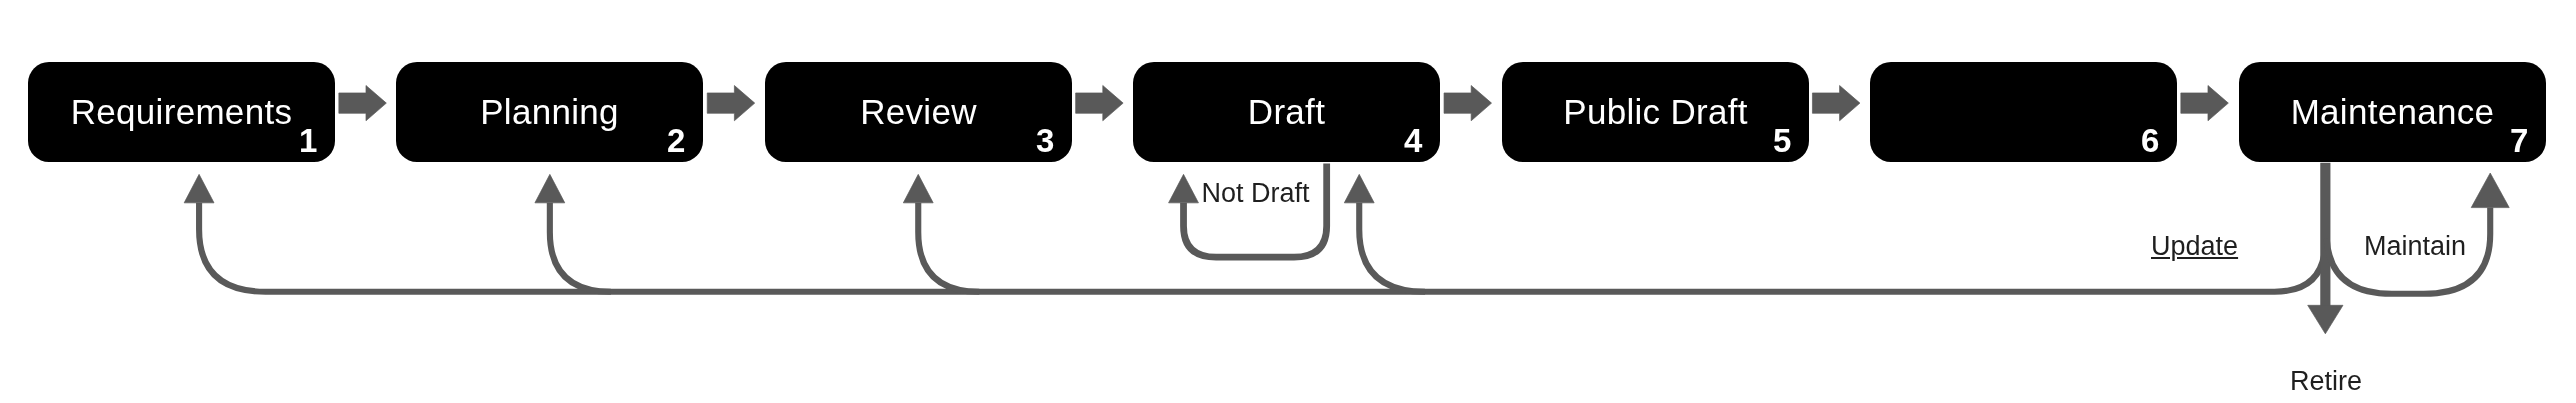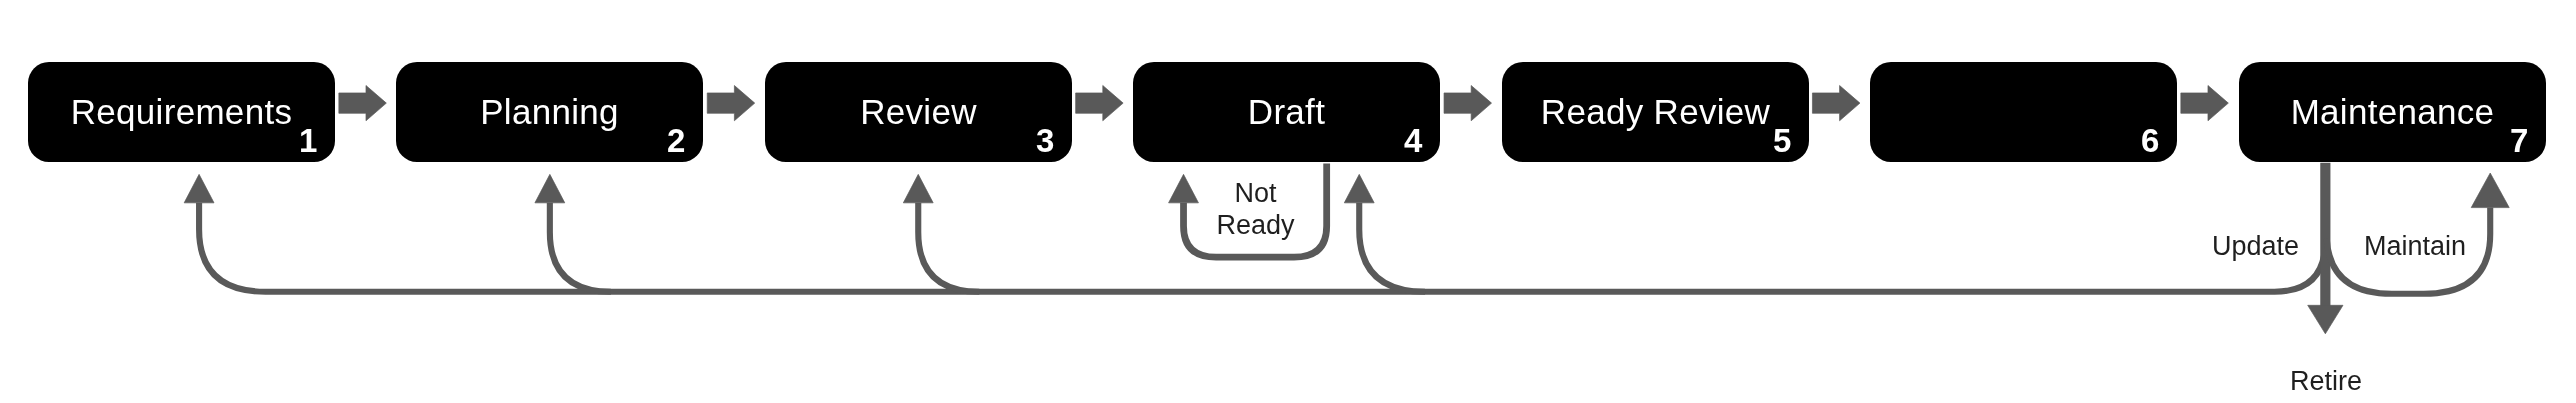--- a/index.html
+++ b/index.html
@@ -49,21 +49,21 @@
     font-weight: 700;
     line-height: 1;
   }
   .edge-label {
     position: absolute;
     color: var(--label-text, #1f1f1f);
     font-size: 27px;
     line-height: 1.18;
   }
   .edge-label.center { text-align: center; }
-  .edge-label.right  { text-align: right; }
+  .edge-label.right  { text-align: left; text-decoration: underline; }
   #lbl-not-ready { left: 1196px; top: 178px; width: 119px; }
   #lbl-update    { left: 2151px; top: 231px; width: 148px; }
   #lbl-maintain  { left: 2347px; top: 231px; width: 136px; text-align: center; }
   #lbl-retire    { left: 2265px; top: 343px; width: 122px; margin-top: 23px; }
 </style>
 </head>
 <body>
 
 <div class="canvas" style="--bg: #ffffff; --box-fill: #000000; --box-text: #ffffff; --label-text: #1f1f1f;">
 
@@ -108,30 +108,30 @@
   </div>
   <div class="stage" style="left:765px">
     <span class="stage-label">Review</span>
     <span class="stage-number">3</span>
   </div>
   <div class="stage" style="left:1133px">
     <span class="stage-label">Draft</span>
     <span class="stage-number">4</span>
   </div>
   <div class="stage" style="left:1502px">
-    <span class="stage-label">Ready Review</span>
+    <span class="stage-label">Public Draft</span>
     <span class="stage-number">5</span>
   </div>
   <div class="stage" style="left:1870px">
     <span class="stage-number">6</span>
   </div>
   <div class="stage" style="left:2239px">
     <span class="stage-label">Maintenance</span>
     <span class="stage-number">7</span>
   </div>
 
-  <div id="lbl-not-ready" class="edge-label center">Not Ready</div>
+  <div id="lbl-not-ready" class="edge-label center">Not Draft</div>
   <div id="lbl-update" class="edge-label right">Update</div>
   <div id="lbl-maintain" class="edge-label center">Maintain</div>
   <div id="lbl-retire" class="edge-label center">Retire</div>
 
 </div>
 
 
 </body></html>

